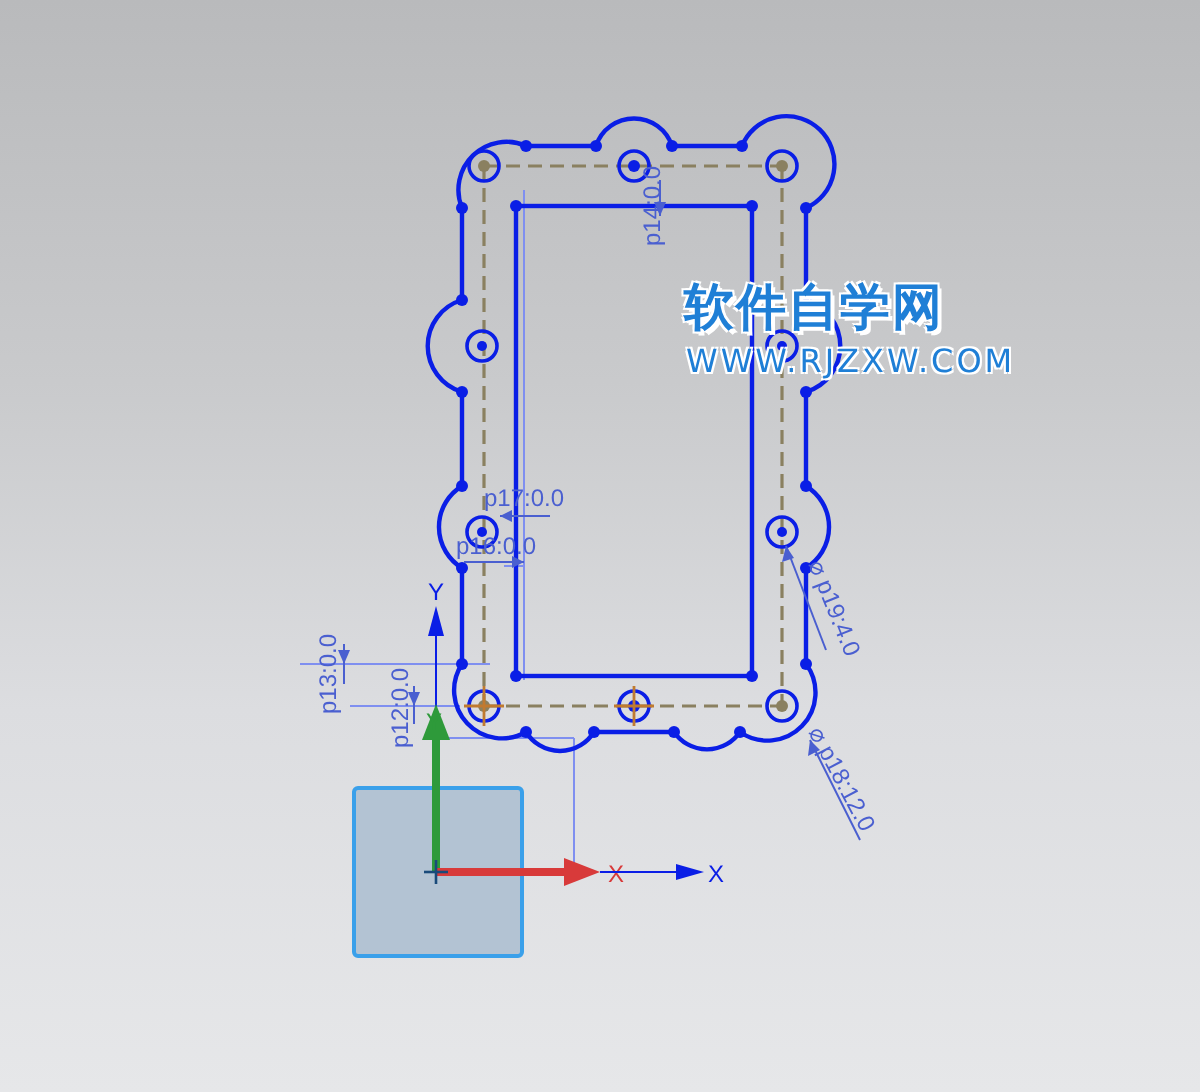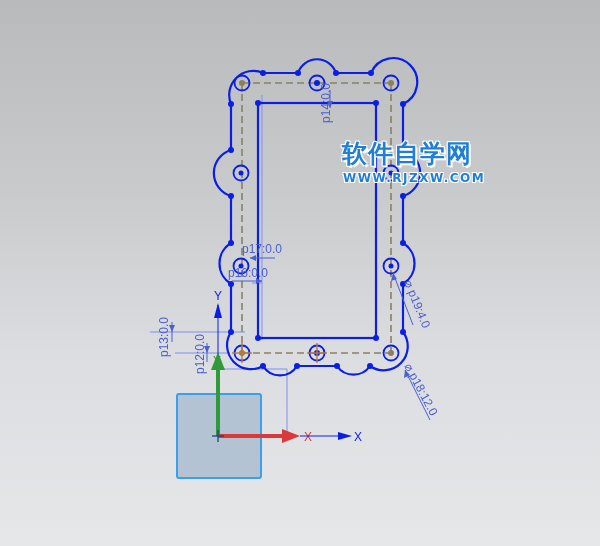--- a/index.html
+++ b/index.html
@@ -14,22 +14,22 @@
   .axis-label { font-family: "Liberation Sans", sans-serif; font-size: 12px; }
   .wm-title {
     position: absolute; left: 342px; top: 138px;
     font-family: "DejaVu Sans", sans-serif; font-weight: bold;
     font-size: 25px; color: #1f7fd6; letter-spacing: 1px;
     text-shadow: 1px 1px 0 #fff, -1px -1px 0 #fff, 1px -1px 0 #fff, -1px 1px 0 #fff, 2px 2px 0 #fff;
     line-height: 32px;
   }
   .wm-url {
     position: absolute; left: 343px; top: 171px;
-    font-family: "DejaVu Sans", sans-serif; font-weight: bold;
-    font-size: 12px; color: #1f7fd6; letter-spacing: 1.5px;
+    font-family: "DejaVu Sans", sans-serif; font-weight: normal;
+    font-size: 16px; color: #1f7fd6; letter-spacing: 1.5px;
     text-shadow: 1px 1px 0 #fff, -1px -1px 0 #fff, 1px -1px 0 #fff, -1px 1px 0 #fff;
   }
 </style>
 </head>
 <body>
 
 <svg id="canvas" viewBox="0 0 600 546" xmlns="http://www.w3.org/2000/svg">
 
   <rect x="177" y="394" width="84" height="84" rx="2" fill="#b3c3d3" stroke="#3aa0ea" stroke-width="2"></rect>
 

